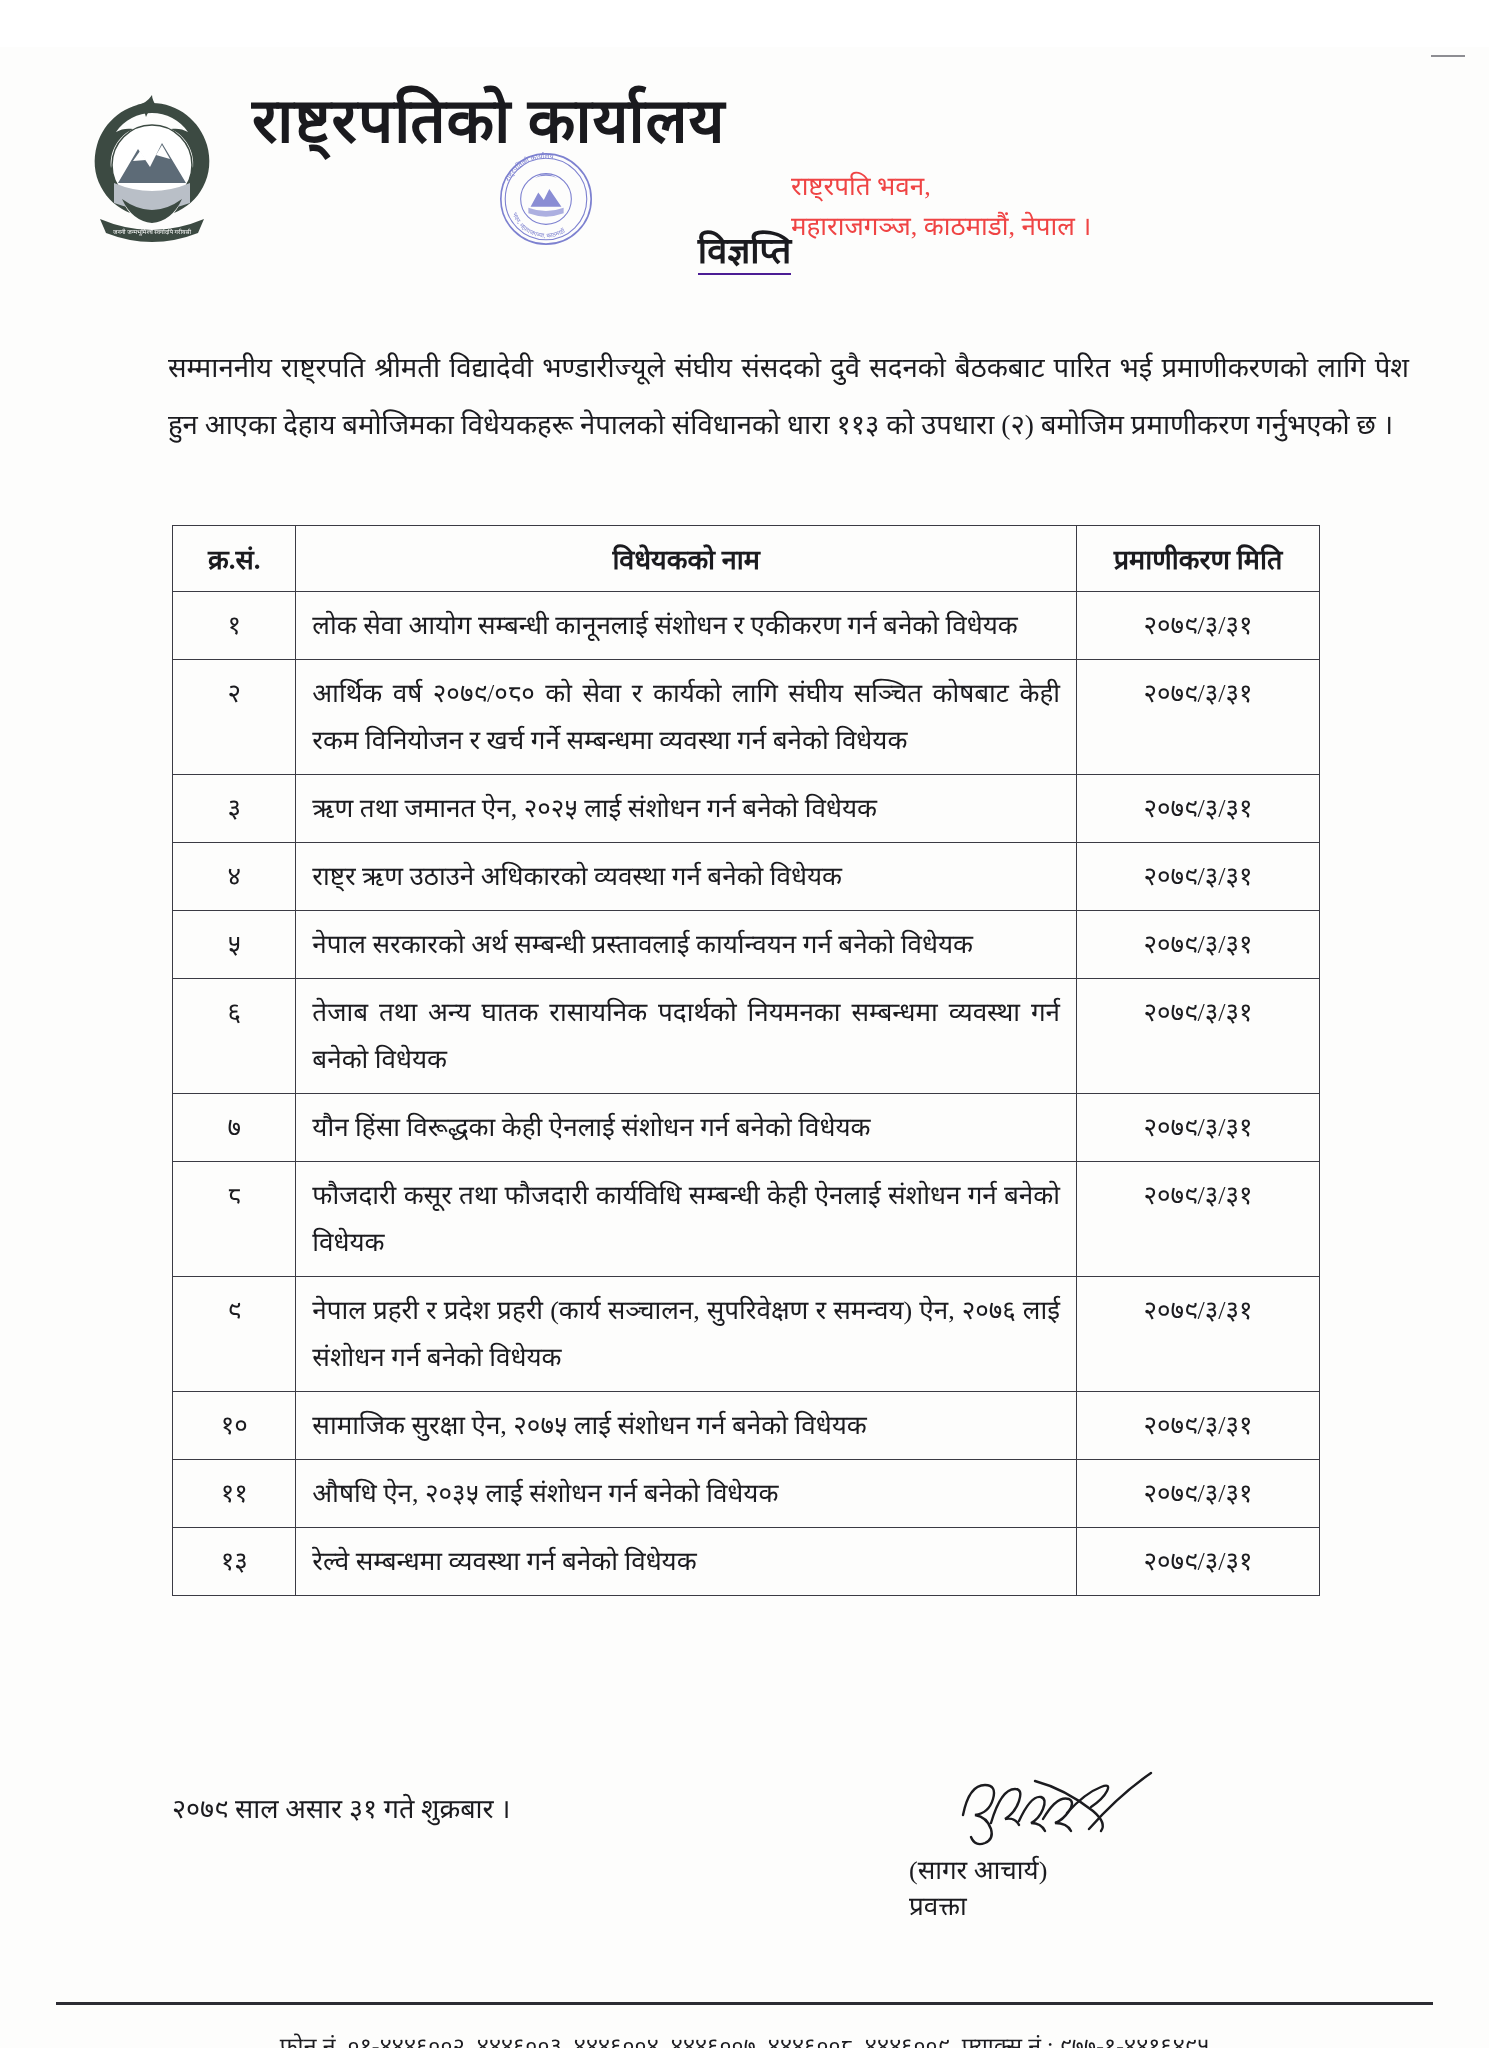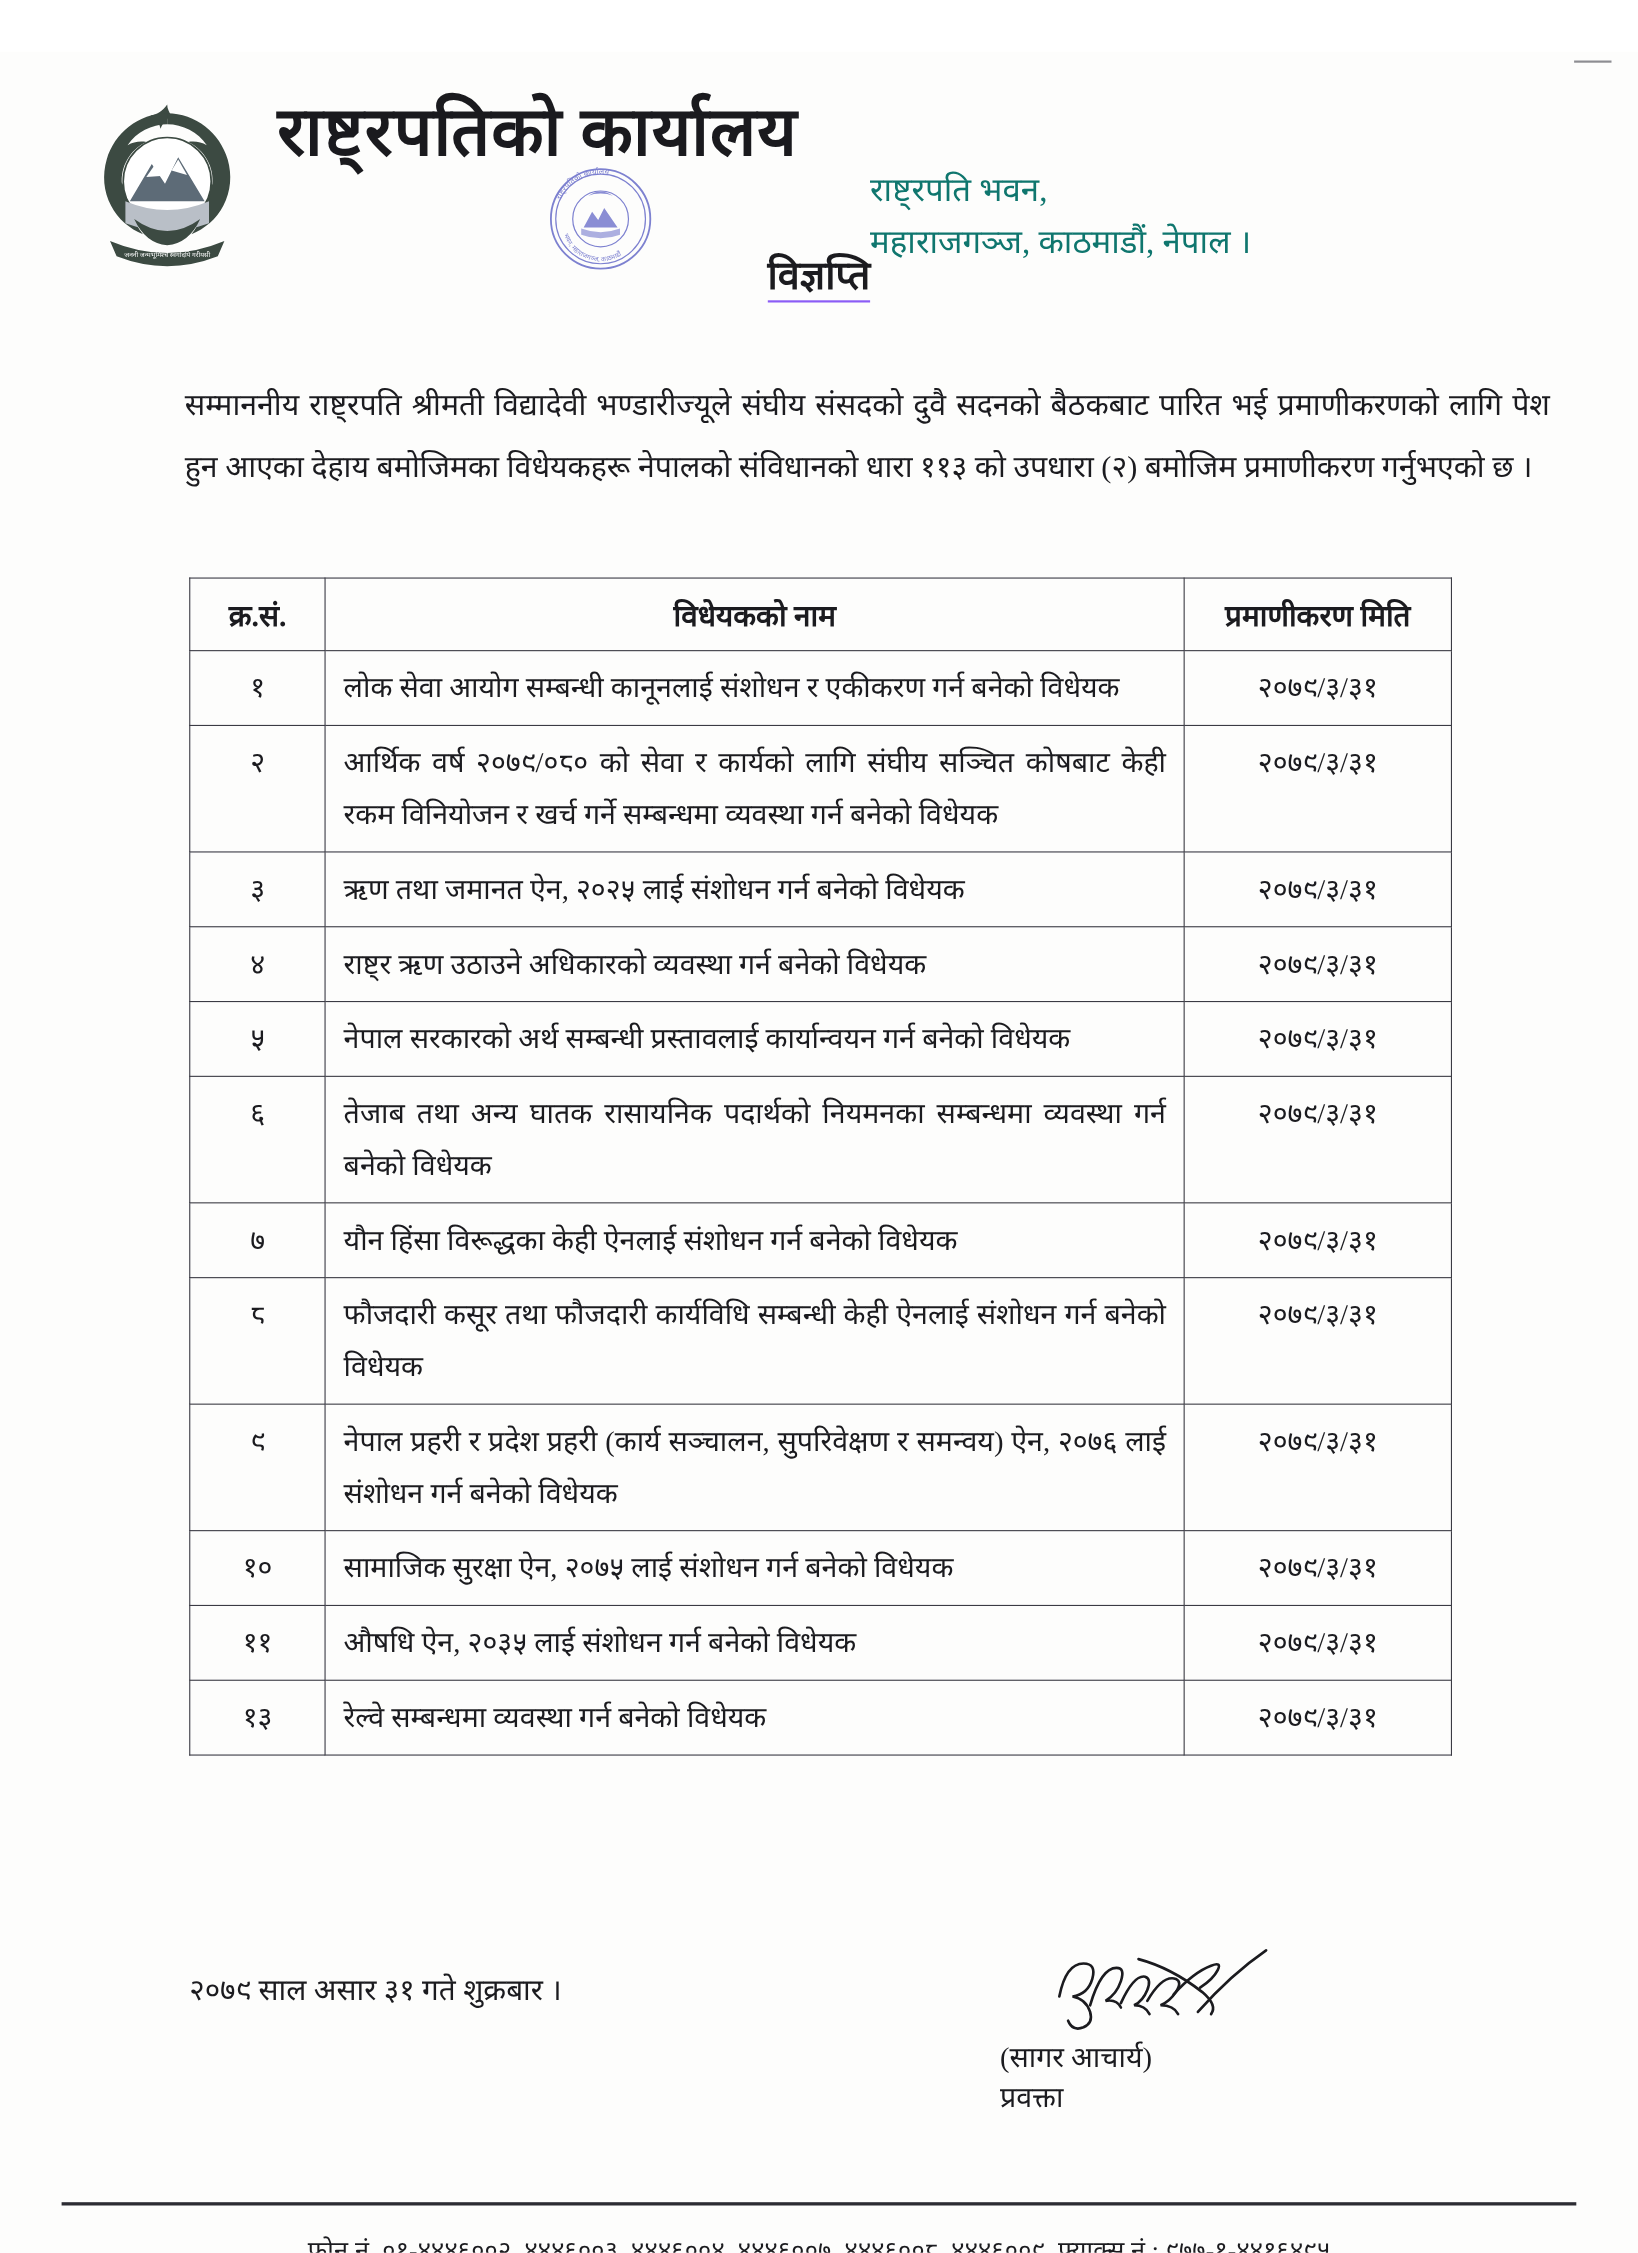--- a/index.html
+++ b/index.html
@@ -55,25 +55,25 @@
     font-size: 62px;
     line-height: 1.05;
     font-weight: 700;
     letter-spacing: 1px;
     color: #1a1a1e;
     white-space: nowrap;
   }
   .addr {
     position: absolute;
     right: 398px;
-    top: 104px;
+    top: 120px;
     width: 300px;
-    font-size: 30px;
+    font-size: 26px;
     line-height: 1.55;
-    color: #0f766e;
+    color: #ef4444;
   }
   .addr div { white-space: nowrap; }
 
   
   .seal {
     position: absolute;
     left: 448px;
     top: 98px;
     width: 196px;
     height: 108px;
@@ -84,21 +84,21 @@
   .notice-title {
     position: absolute;
     left: 0;
     right: 0;
     top: 178px;
     text-align: center;
     font-size: 36px;
     font-weight: 700;
   }
   .notice-title span {
-    border-bottom: 2px solid #8b5cf6;
+    border-bottom: 2px solid #4c1d95;
     padding-bottom: 2px;
   }
 
   
   .intro {
     position: absolute;
     left: 168px;
     right: 80px;
     top: 292px;
     font-size: 27.5px;

